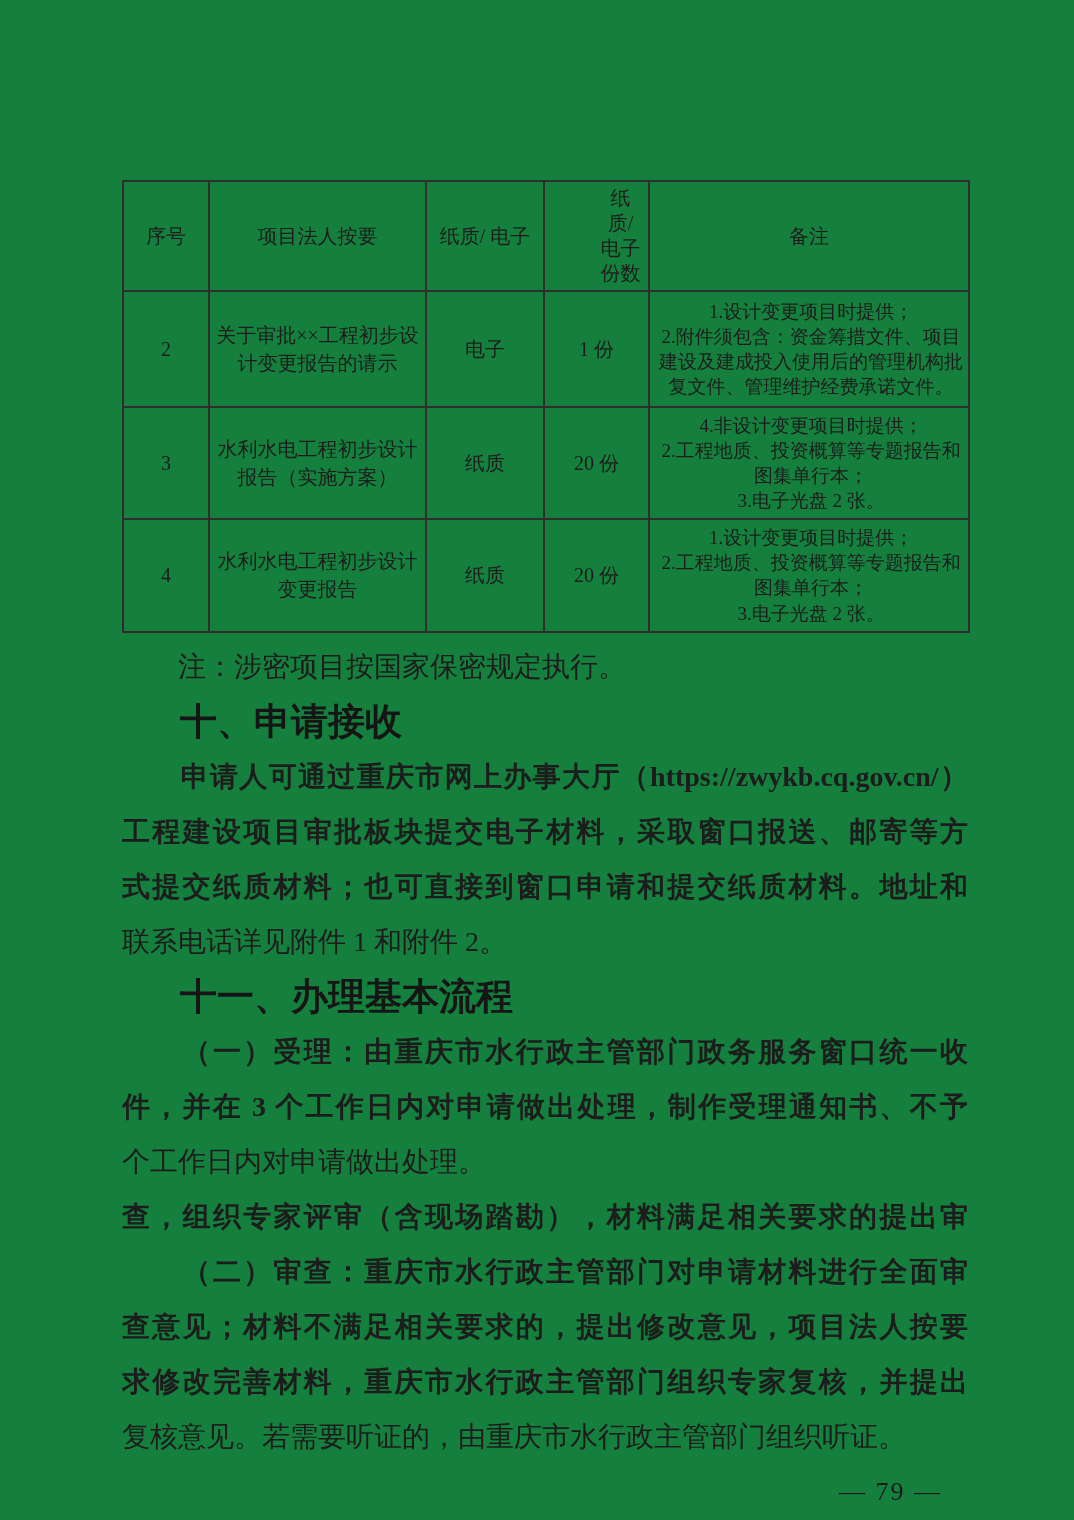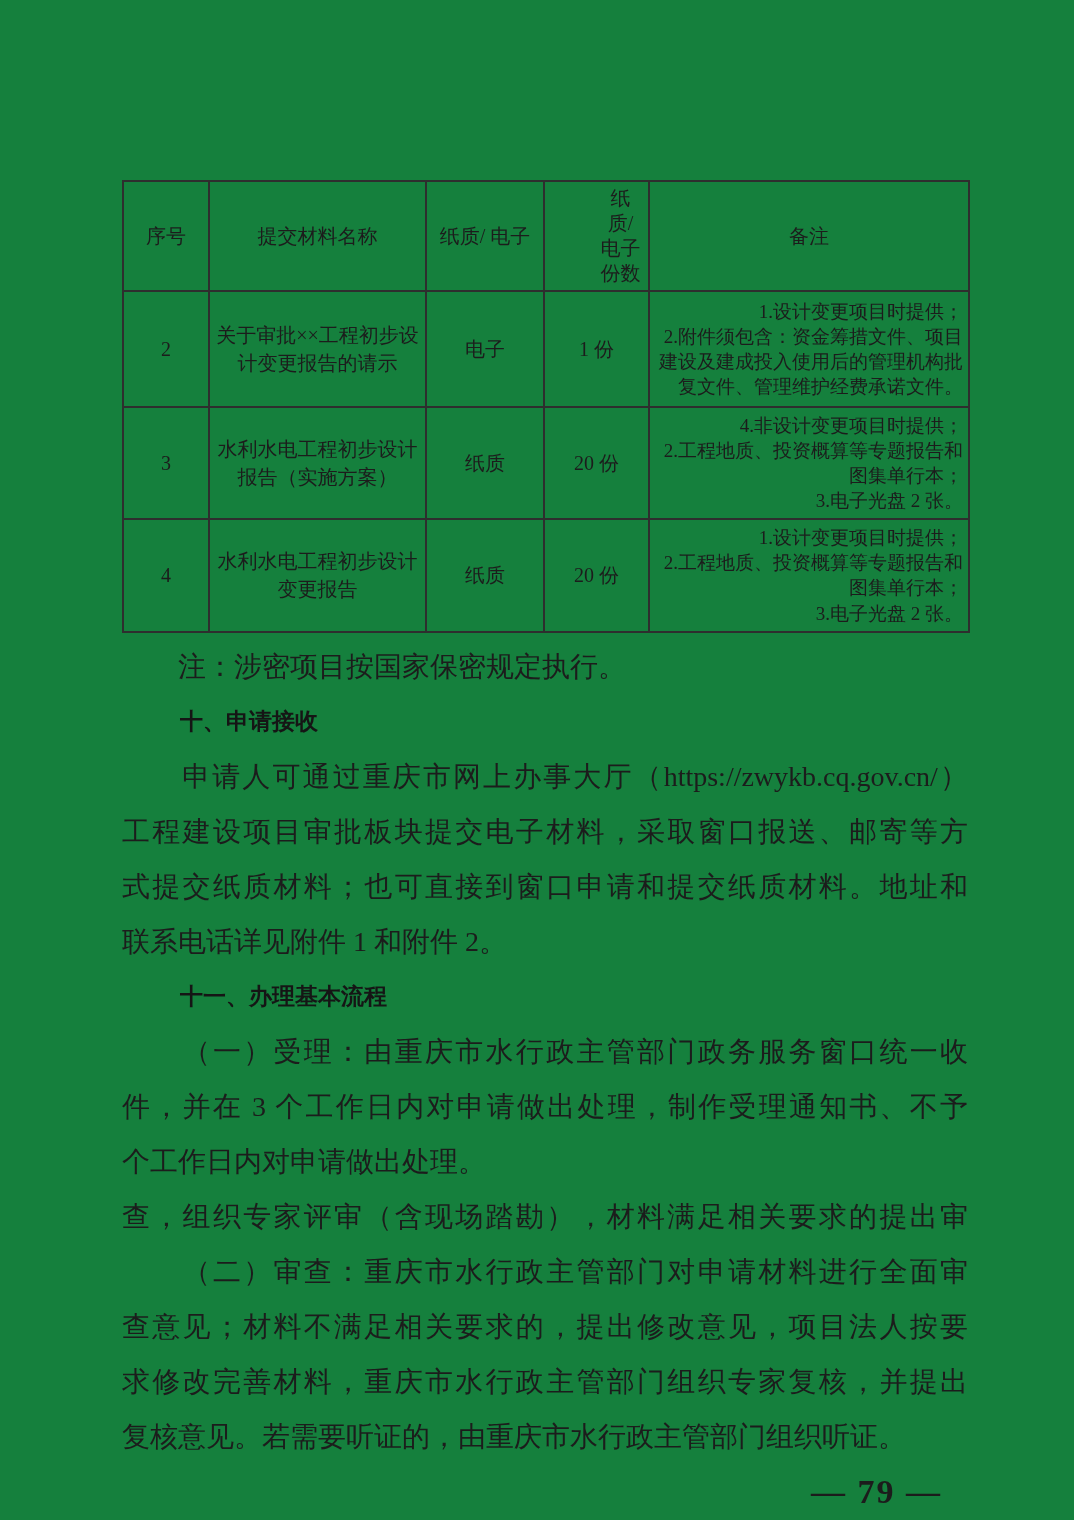--- a/index.html
+++ b/index.html
@@ -33,76 +33,76 @@
     padding: 4px 6px;
     line-height: 1.42;
     word-break: break-all;
   }
   table.materials td.remarks {
     text-align: left;
     padding: 5px 5px 5px 9px;
     line-height: 1.32;
     font-size: 19px;
   }
-  .remark-item { text-align: right; }
+  .remark-item { text-align: center; }
   .hdr-line { line-height: 1.25; margin-left: 48px; }
   
   .body-text {
     margin-top: 6px;
     font-size: 28px;
   }
   .line {
     height: 55px;
     line-height: 55px;
     white-space: nowrap;
   }
   .line.fill {
     white-space: normal;
     text-align: justify;
     text-align-last: justify;
     text-justify: inter-character;
     overflow: hidden;
+    font-weight: bold;
   }
   .heading {
     height: 55px;
     line-height: 55px;
     padding-left: 58px;
     font-family: "Liberation Sans", "DejaVu Sans", sans-serif;
     font-weight: 700;
-    font-size: 23px;
+    font-size: 37px;
     color: #151515;
   }
   .page-num {
     height: 55px;
     line-height: 55px;
     text-align: right;
     padding-right: 26px;
-    font-size: 34px;
+    font-size: 26px;
     letter-spacing: 2px;
-    font-weight: bold;
   }
 </style>
 </head>
 <body>
 
 <div class="page">
   <div class="content">
 
     <table class="materials">
       <colgroup>
         <col style="width:86px">
         <col style="width:217px">
         <col style="width:118px">
         <col style="width:105px">
         <col style="width:320px">
       </colgroup>
       <tbody>
         <tr style="height:57px">
           <td>序号</td>
-          <td>提交材料名称</td>
+          <td>项目法人按要</td>
           <td>纸质/ 电子</td>
           <td>
             <div class="hdr-line">纸质/</div>
             <div class="hdr-line">电子份数</div>
           </td>
           <td>备注</td>
         </tr>
         <tr style="height:116px">
           <td>2</td>
           <td>关于审批××工程初步设计变更报告的请示</td>

